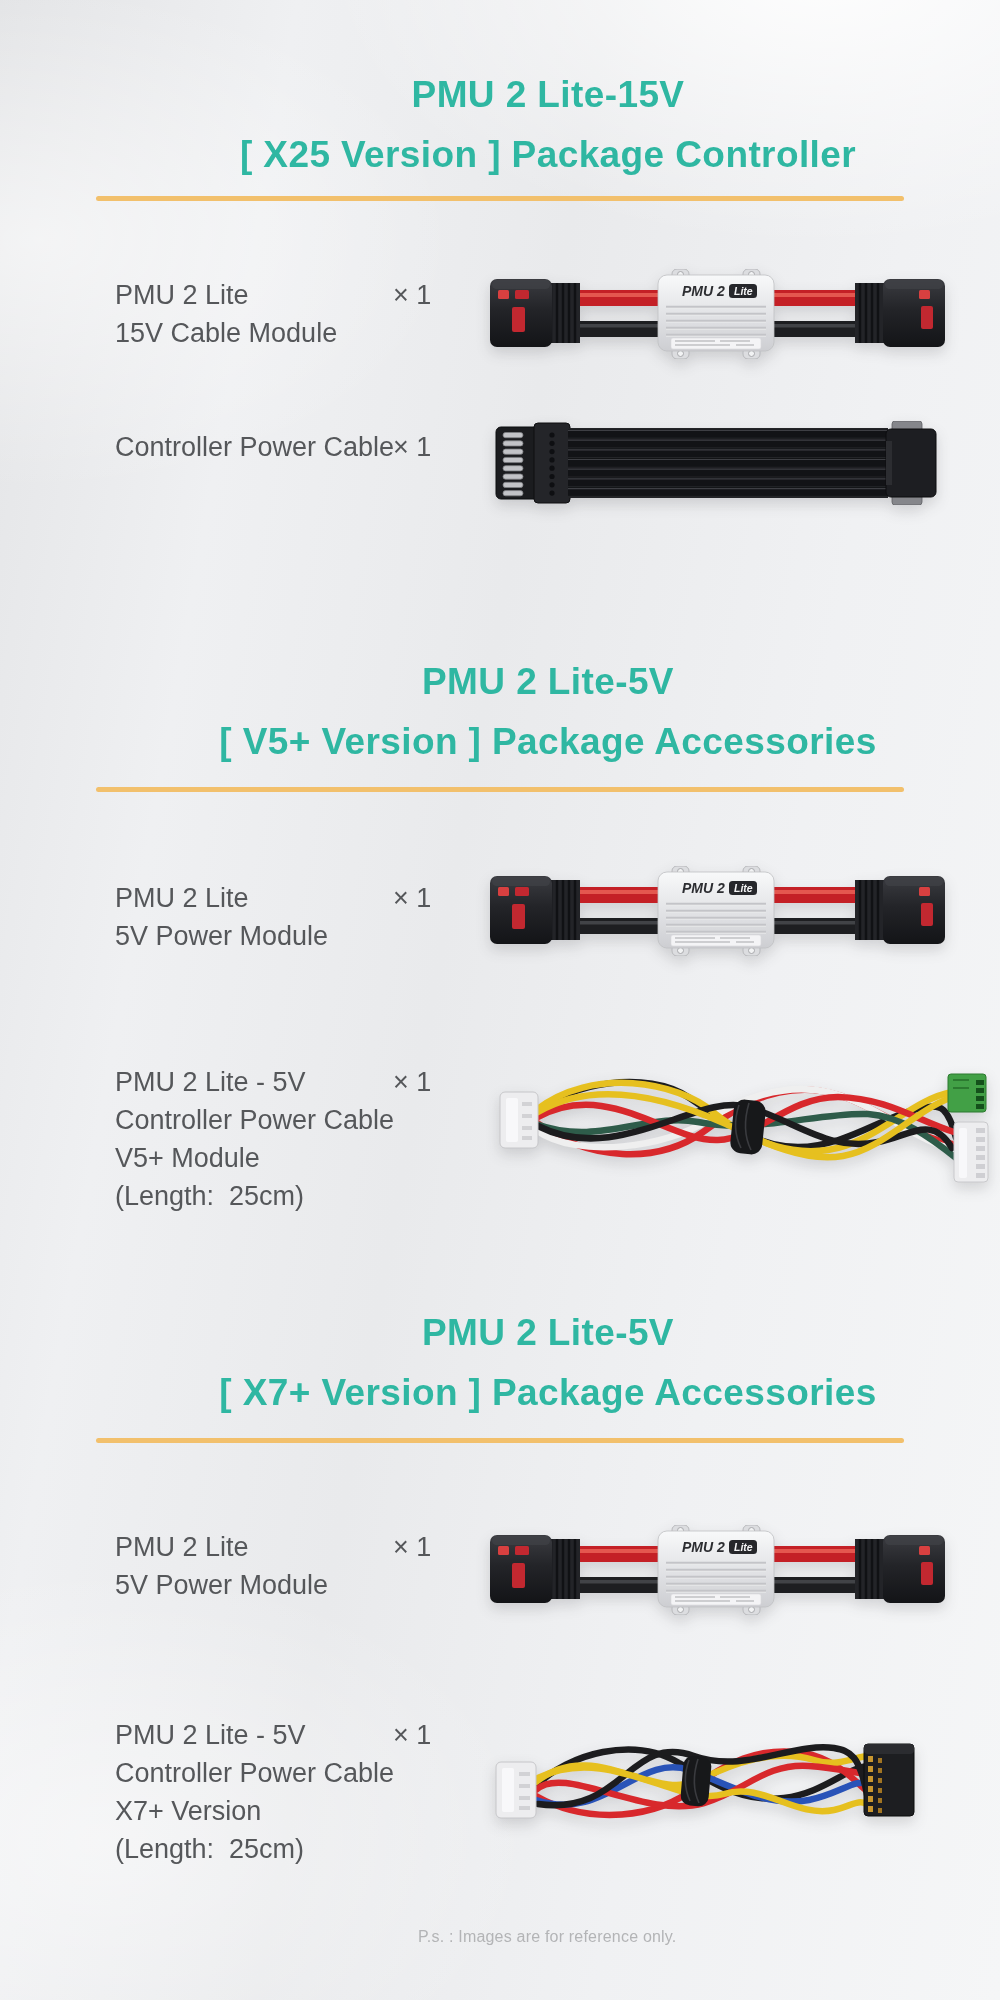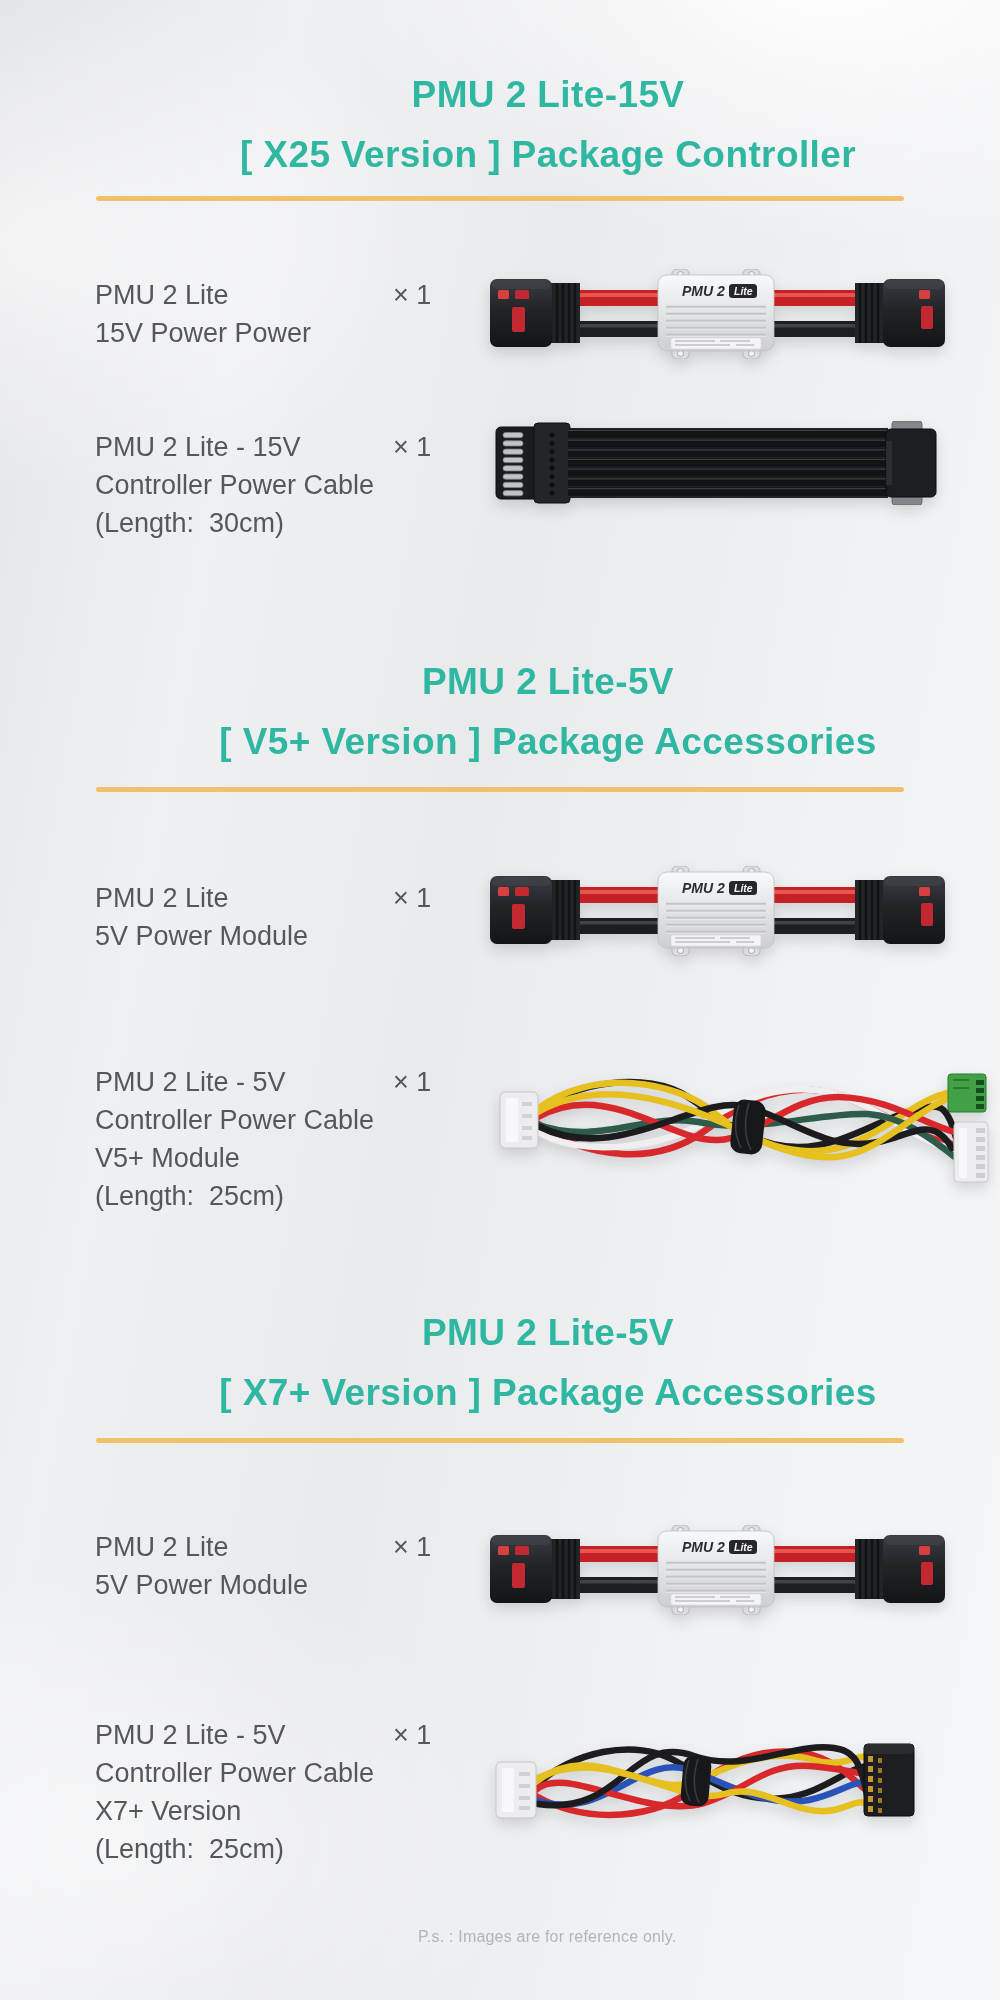--- a/index.html
+++ b/index.html
@@ -11,21 +11,21 @@
       radial-gradient(700px 420px at 4% 12%, rgba(255,255,255,0.55), rgba(255,255,255,0) 60%),
       radial-gradient(800px 500px at 10% 92%, rgba(255,255,255,0.5), rgba(255,255,255,0) 55%),
       linear-gradient(100deg,#e3e4e6 0%,#eff0f2 22%,#e9eaec 45%,#f0f1f3 70%,#f5f6f7 100%);
   }
   .sec-title{
     position:absolute;left:0;width:1000px;height:48px;line-height:48px;text-align:center;
     font-size:37px;font-weight:700;color:#2fb7a2;letter-spacing:0.4px;padding-left:48px;
   }
   .divider{position:absolute;left:96px;width:808px;height:5px;border-radius:3px;background:#f2c06c;}
   .lines{position:absolute;left:95px;font-size:27px;color:#55575a;}
-  .lines div{height:38px;line-height:38px;}
+  .lines div{height:38px;line-height:38px;margin-left:20px;}
   .qty{position:absolute;left:393px;height:38px;line-height:38px;font-size:27px;color:#55575a;}
   .img{position:absolute;filter:drop-shadow(0 6px 7px rgba(40,40,45,0.16));}
   .footnote{position:absolute;left:418px;top:1928px;font-size:16px;color:#b3b4b6;letter-spacing:0.2px;text-align:right;}
   .defs-svg{position:absolute;width:0;height:0;overflow:hidden;}
 </style>
 </head>
 <body>
 
 <div class="canvas">
 
@@ -214,31 +214,29 @@
       </g>
     </symbol>
   </svg>
 
   <div class="sec-title" style="top:71px">PMU 2 Lite-15V</div>
   <div class="sec-title" style="top:131px">[ X25 Version ] Package Controller</div>
   <div class="divider" style="top:196px"></div>
 
   <div class="lines" style="top:276px">
     <div>PMU 2 Lite</div>
-    <div>15V Power Power</div>
+    <div>15V Cable Module</div>
   </div>
   <div class="qty" style="top:276px">× 1</div>
   <svg class="img" style="left:490px;top:269px;width:455px;height:90px" viewBox="0 0 455 90">
       <use href="#sym-power-module"></use>
     </svg>
 
   <div class="lines" style="top:428px">
-    <div>PMU 2 Lite - 15V</div>
     <div>Controller Power Cable</div>
-    <div>(Length:&nbsp;&nbsp;30cm)</div>
   </div>
   <div class="qty" style="top:428px">× 1</div>
   <svg class="img" style="left:494px;top:421px;width:444px;height:84px" viewBox="0 0 444 84">
       <use href="#sym-ribbon"></use>
     </svg>
 
   <div class="sec-title" style="top:658px">PMU 2 Lite-5V</div>
   <div class="sec-title" style="top:718px">[ V5+ Version ] Package Accessories</div>
   <div class="divider" style="top:787px"></div>
 

